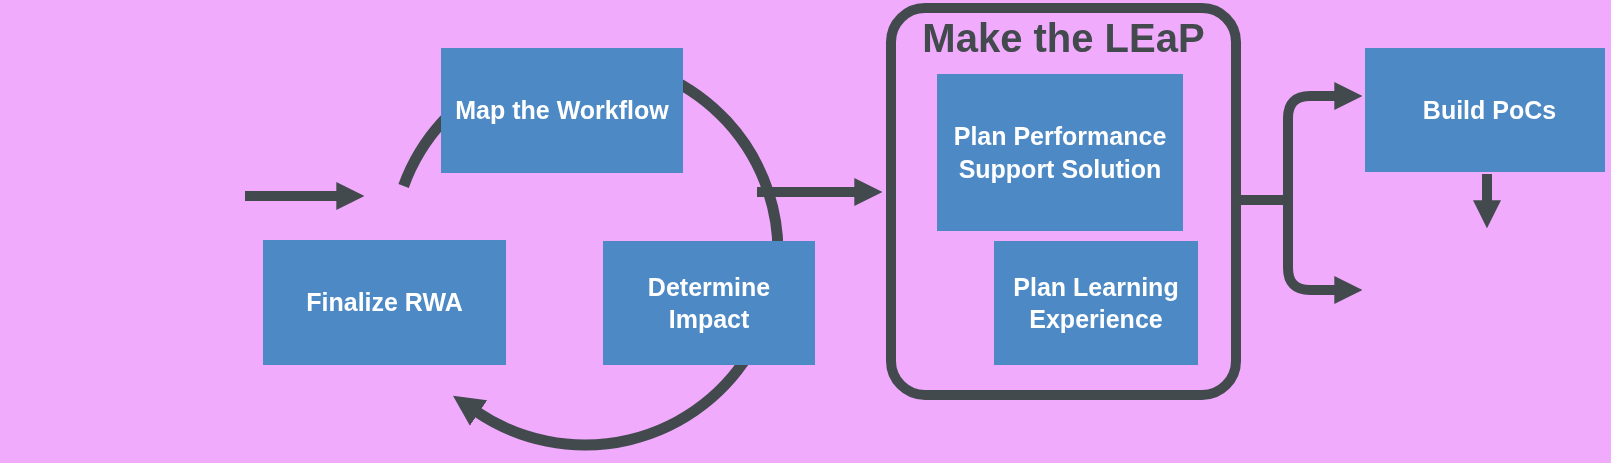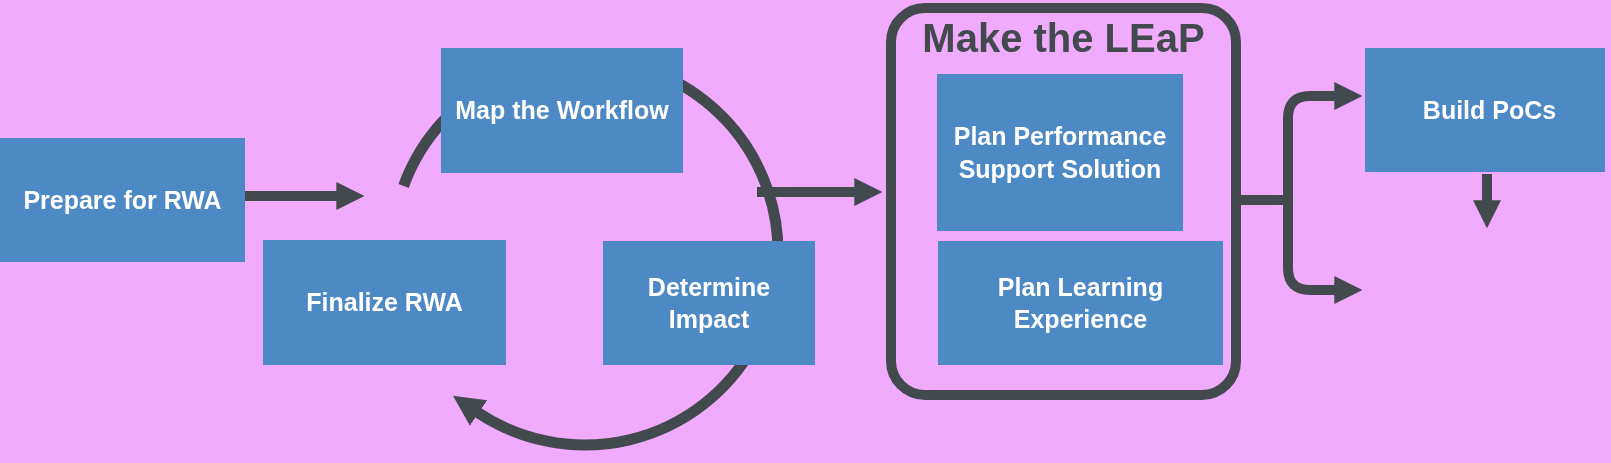--- a/index.html
+++ b/index.html
@@ -58,41 +58,38 @@
 
     <path d="M1288,200 L1288,268 Q1288,290 1310,290 L1336,290" fill="none" stroke="#424a4e" stroke-width="10" stroke-linejoin="round" marker-end="url(#ah)"></path>
 
     <path d="M1487,174 L1487,202" fill="none" stroke="#424a4e" stroke-width="10" marker-end="url(#ah)"></path>
 
     <rect x="891" y="8" width="345" height="387" rx="34" ry="34" fill="none" stroke="#424a4e" stroke-width="10"></rect>
   </svg>
 
   <div class="leap-title">Make the LEaP</div>
 
-  <div class="box" style="left:0px;top:138px;width:245px;height:124px;">
-    <span>Prepare for RWA</span>
-  </div>
 
   <div class="box" style="left:441px;top:48px;width:242px;height:125px;">
     <span>Map the Workflow</span>
   </div>
 
   <div class="box" style="left:263px;top:240px;width:243px;height:125px;">
     <span>Finalize RWA</span>
   </div>
 
   <div class="box" style="left:603px;top:241px;width:212px;height:124px;">
     <span>Determine Impact</span>
   </div>
 
   <div class="box" style="left:937px;top:74px;width:246px;height:157px;">
     <span>Plan Performance Support Solution</span>
   </div>
 
-  <div class="box" style="left:938px;top:241px;width:285px;height:124px;">
+  <div class="box" style="left:994px;top:241px;width:204px;height:124px;">
     <span>Plan Learning Experience</span>
   </div>
 
   <div class="box" style="left:1365px;top:48px;width:240px;height:124px;padding-left:21px;">
     <span>Build PoCs</span>
   </div>
 
 
 </div>
 

